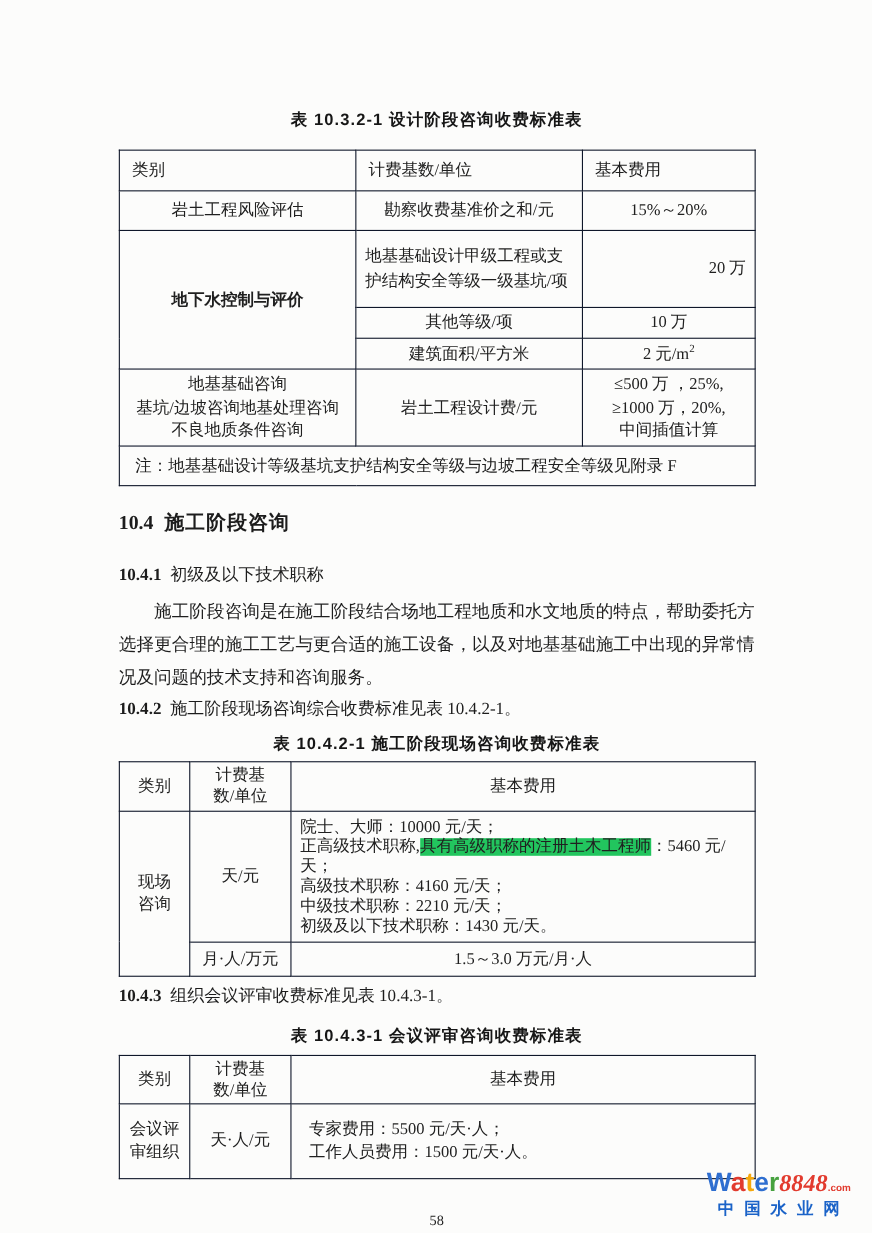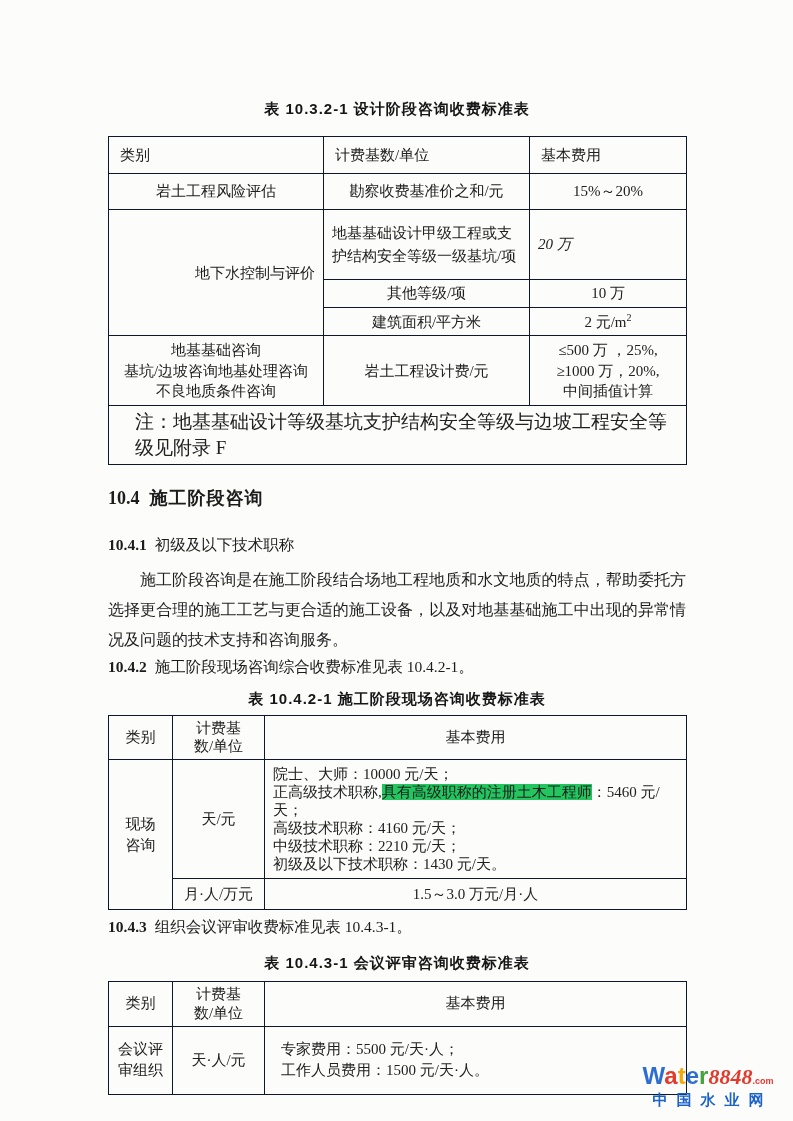--- a/index.html
+++ b/index.html
@@ -44,24 +44,24 @@
   .t1 { margin-top:17px; }
   .t1 col.c1 { width:215px; }
   .t1 col.c2 { width:206px; }
   .t1 col.c3 { width:157px; }
   .t1 .hrow th { text-align:left; height:37px; padding-left:11px; }
   .t1 .r1 td { height:36px; text-align:center; }
   .t1 .r2a td { height:70px; }
   .t1 .r2b td { height:28px; text-align:center; }
   .t1 .r2c td { height:28px; text-align:center; }
   .t1 .r3 td { height:70px; text-align:center; }
-  .t1 .cat-span { text-align:right; }
+  .t1 .cat-span { text-align:center;font-weight:bold; }
   .t1 .wrap-cell { text-align:left; line-height:1.5; }
-  .t1 .fee-mid { text-align:left;font-style:italic; }
-  .t1 .note-row td { height:36px; text-align:left; padding-left:26px; font-size:19px; }
+  .t1 .fee-mid { text-align:right; }
+  .t1 .note-row td { height:36px; text-align:left; padding-left:14px; font-size:15px; }
 
   
   .t23 col.c1 { width:64px; }
   .t23 col.c2 { width:92px; }
   .t23 col.c3 { width:422px; }
   .t23 th { text-align:center; line-height:1.25; }
   .t2 { margin-top:6px; }
   .t2 .hrow th { height:40px; }
   .t2 .fee-cell { text-align:left; line-height:18px; padding:5px 14px 5px 8px; }
   .t2 .unit-cell { text-align:center; }

